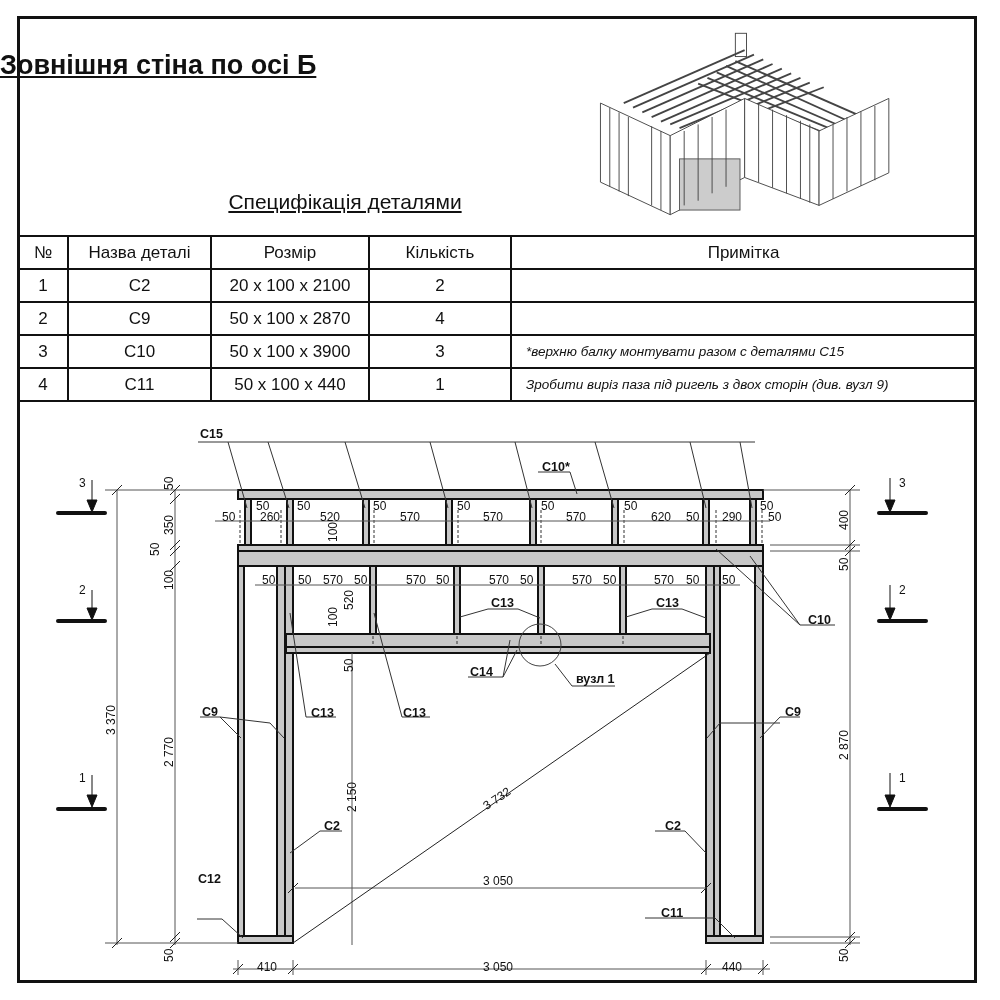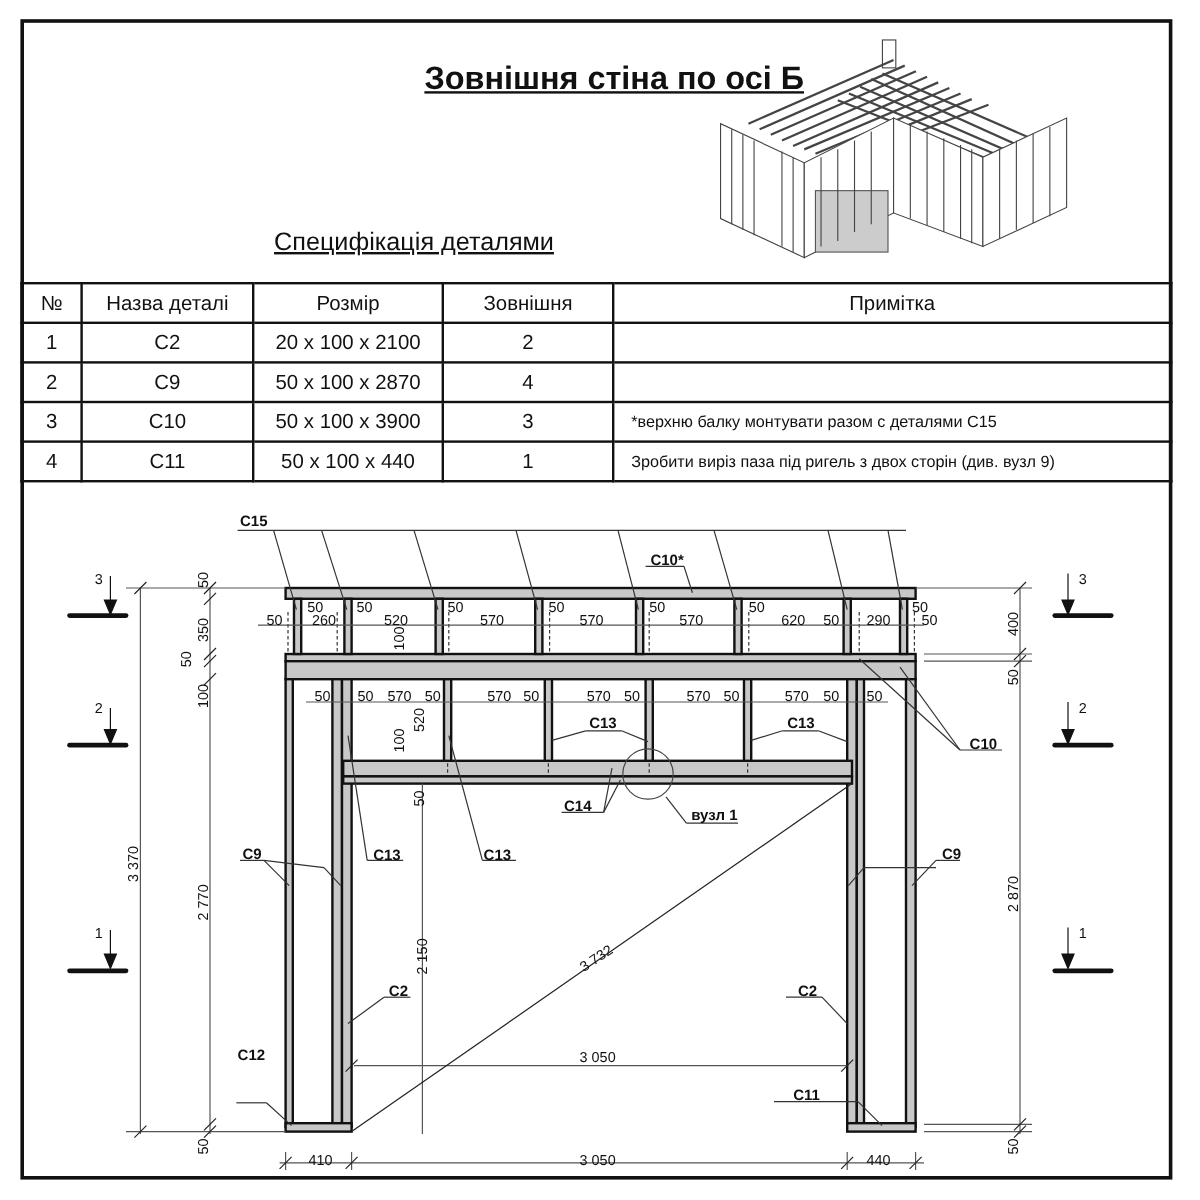--- a/index.html
+++ b/index.html
@@ -1,23 +1,23 @@
 <!DOCTYPE html>
 <html><head>
 <meta charset="utf-8">
 <style>
   html,body{margin:0;padding:0;background:#fff;}
   body{width:1000px;height:1000px;position:relative;overflow:hidden;font-family:"Liberation Sans",sans-serif;color:#111;}
   .frame{position:absolute;left:17px;top:16px;width:960px;height:967px;border:3px solid #111;box-sizing:border-box;}
-  .title{position:absolute;left:0;width:670px;top:50px;text-align:right;font-size:27px;font-weight:bold;text-decoration:underline;}
+  .title{position:absolute;left:0;width:670px;top:50px;text-align:left;font-size:27px;font-weight:bold;text-decoration:underline;}
   .subtitle{position:absolute;left:0;width:690px;top:190px;text-align:center;font-size:21px;text-decoration:underline;}
   .iso{position:absolute;left:580px;top:24px;width:320px;height:200px;}
   table.spec{position:absolute;left:17px;top:235px;width:960px;border-collapse:collapse;font-size:17px;}
   table.spec td, table.spec th{border:2px solid #111;height:31px;padding:0;text-align:center;font-weight:normal;}
-  table.spec td.note{text-align:left;padding-left:14px;font-size:13.5px;}
+  table.spec td.note{text-align:left;padding-left:14px;font-style:italic;font-size:13.5px;}
 </style>
 </head>
 <body>
 
 <div class="frame"></div>
 
 <div class="title">Зовнішня стіна по осі Б</div>
 <div class="subtitle">Специфікація деталями</div>
 
 <svg class="iso" viewBox="0 0 330 215">
@@ -74,21 +74,21 @@
       <col style="width:143px">
       <col style="width:158px">
       <col style="width:142px">
       <col>
   </colgroup>
   <tbody>
       <tr>
     <th>№</th>
     <th>Назва деталі</th>
     <th>Розмір</th>
-    <th>Зовнішня</th>
+    <th>Кількість</th>
     <th>Примітка</th>
   </tr>
   <tr>
     <td>1</td>
     <td>C2</td>
     <td>20 x 100 x 2100</td>
     <td>2</td>
     <td class="note"></td>
   </tr>
   <tr>

